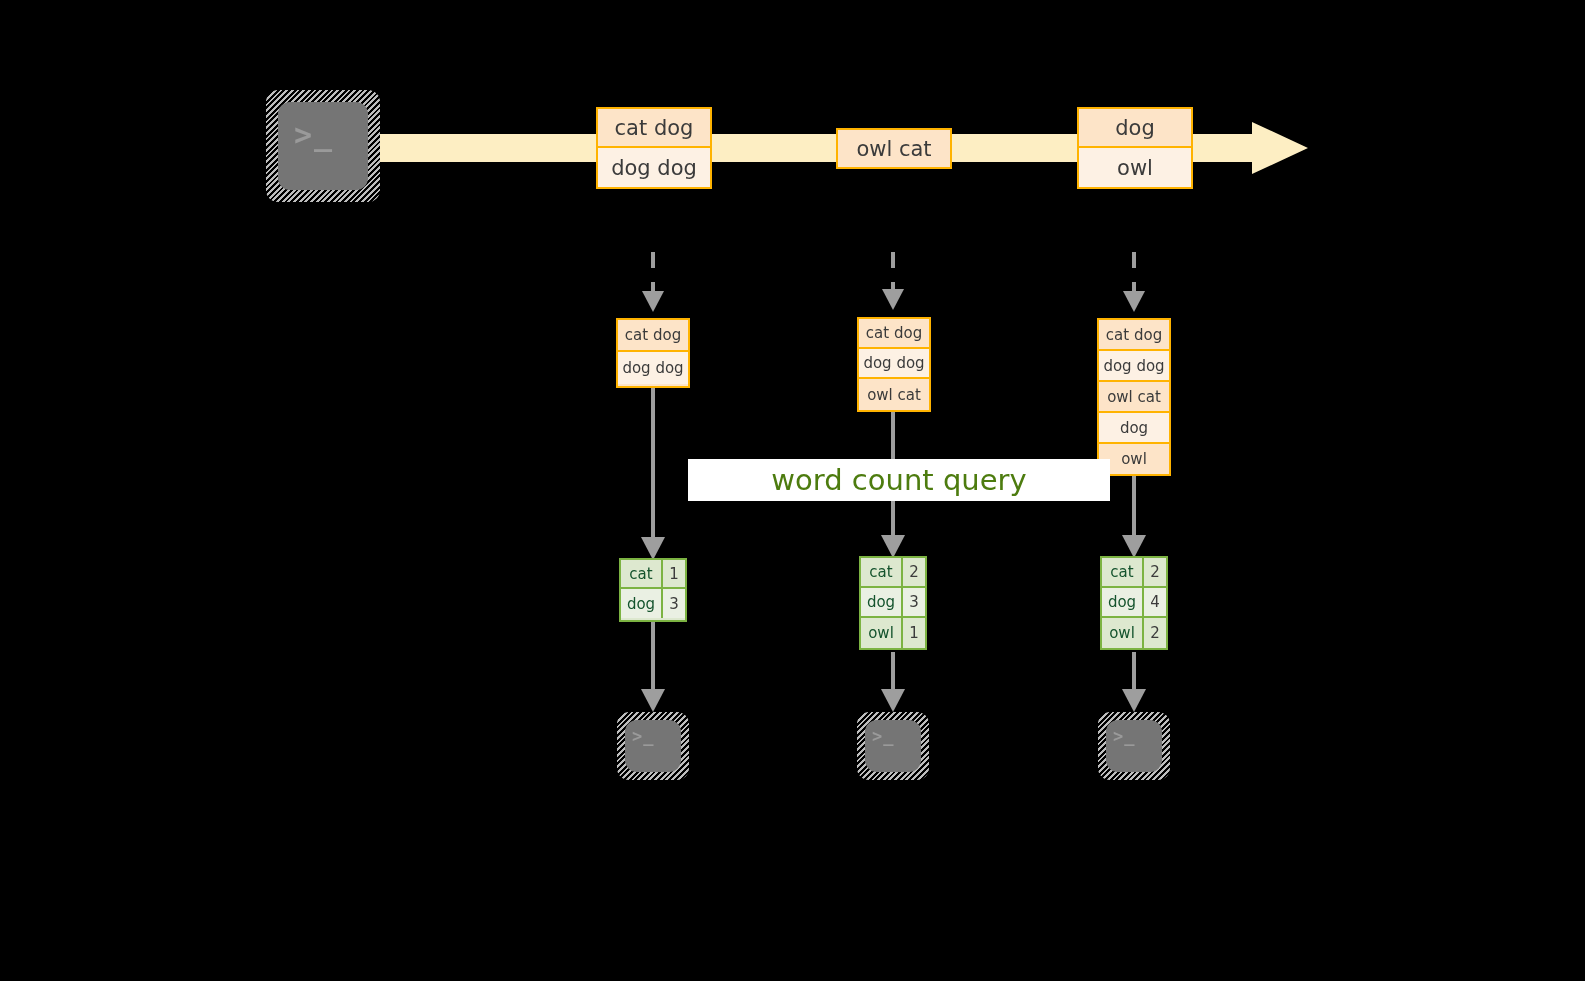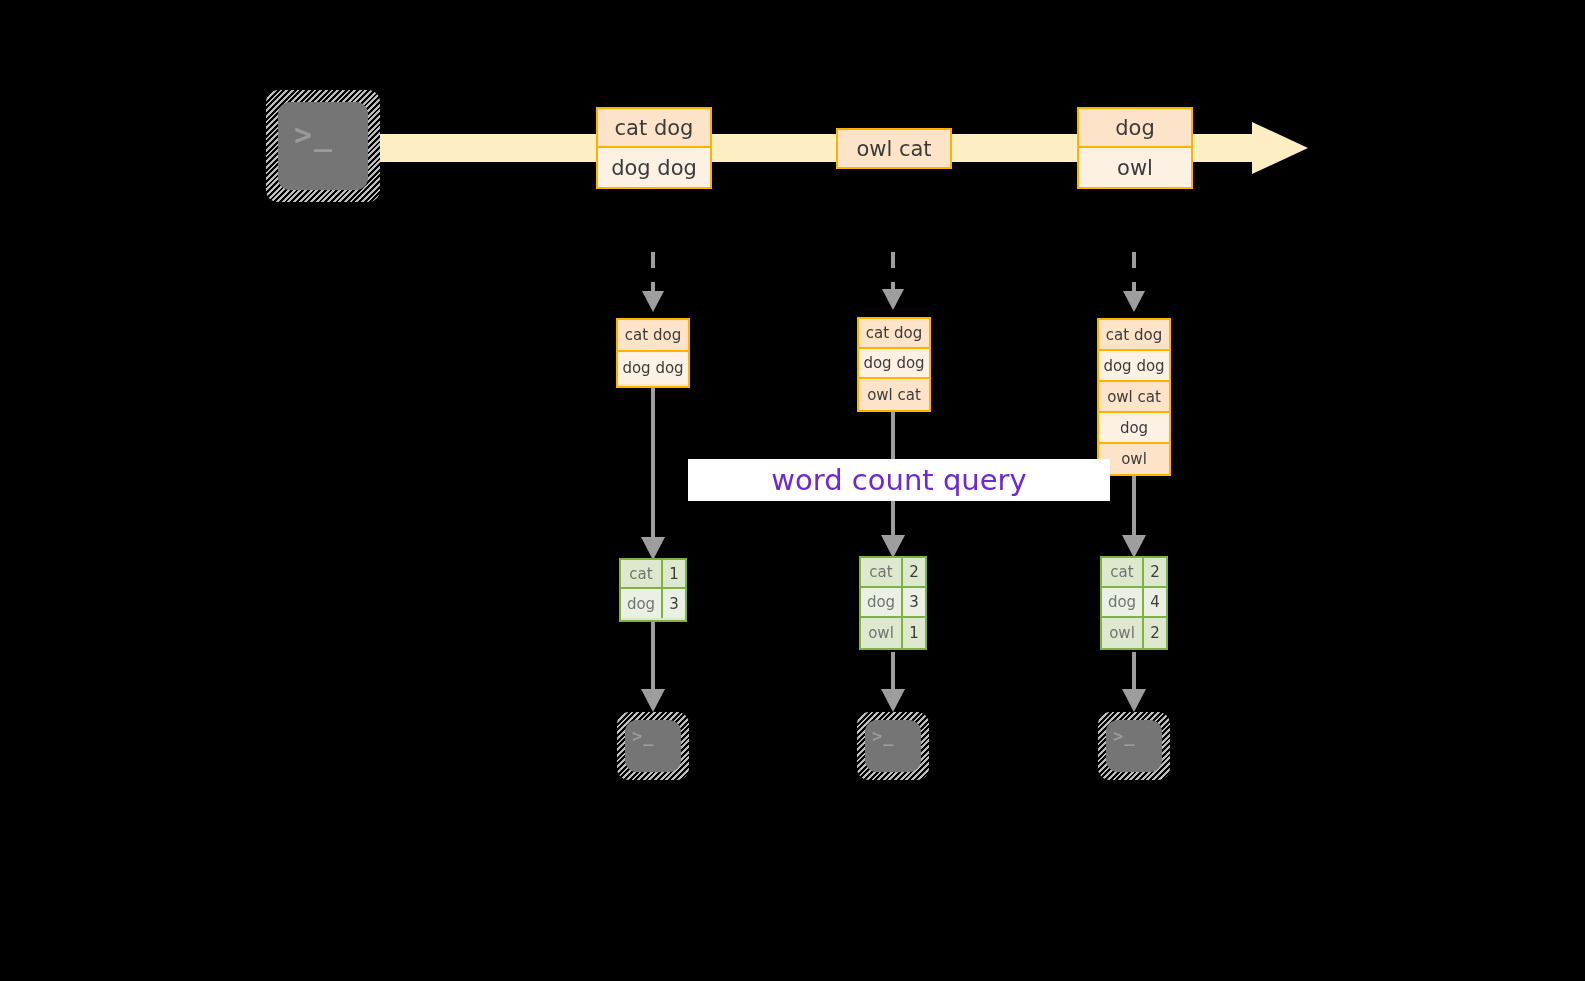--- a/index.html
+++ b/index.html
@@ -93,41 +93,41 @@
     background: #dde8cf;
   }
   .resrow:last-child { border-bottom: none; }
   .resrow.alt { background: #eaf0e3; }
   .rescell-word {
     box-sizing: border-box;
     display: flex;
     align-items: center;
     justify-content: center;
     border-right: 2px solid #7cb342;
-    color: #737373;
+    color: #14532d;
     white-space: nowrap;
   }
   .rescell-count {
     box-sizing: border-box;
     display: flex;
     align-items: center;
     justify-content: center;
     color: #3b3b3b;
     white-space: nowrap;
   }
 
   
   #query-label {
     position: absolute;
     box-sizing: border-box;
     background: #ffffff;
     display: flex;
     align-items: center;
     justify-content: center;
-    color: #6d28d9;
+    color: #4d7c0f;
     white-space: nowrap;
   }
 </style>
 </head>
 <body>
 
 <div id="stage">
 
   <svg id="svg-layer" viewBox="0 0 1585 981" width="1585" height="981">
 

